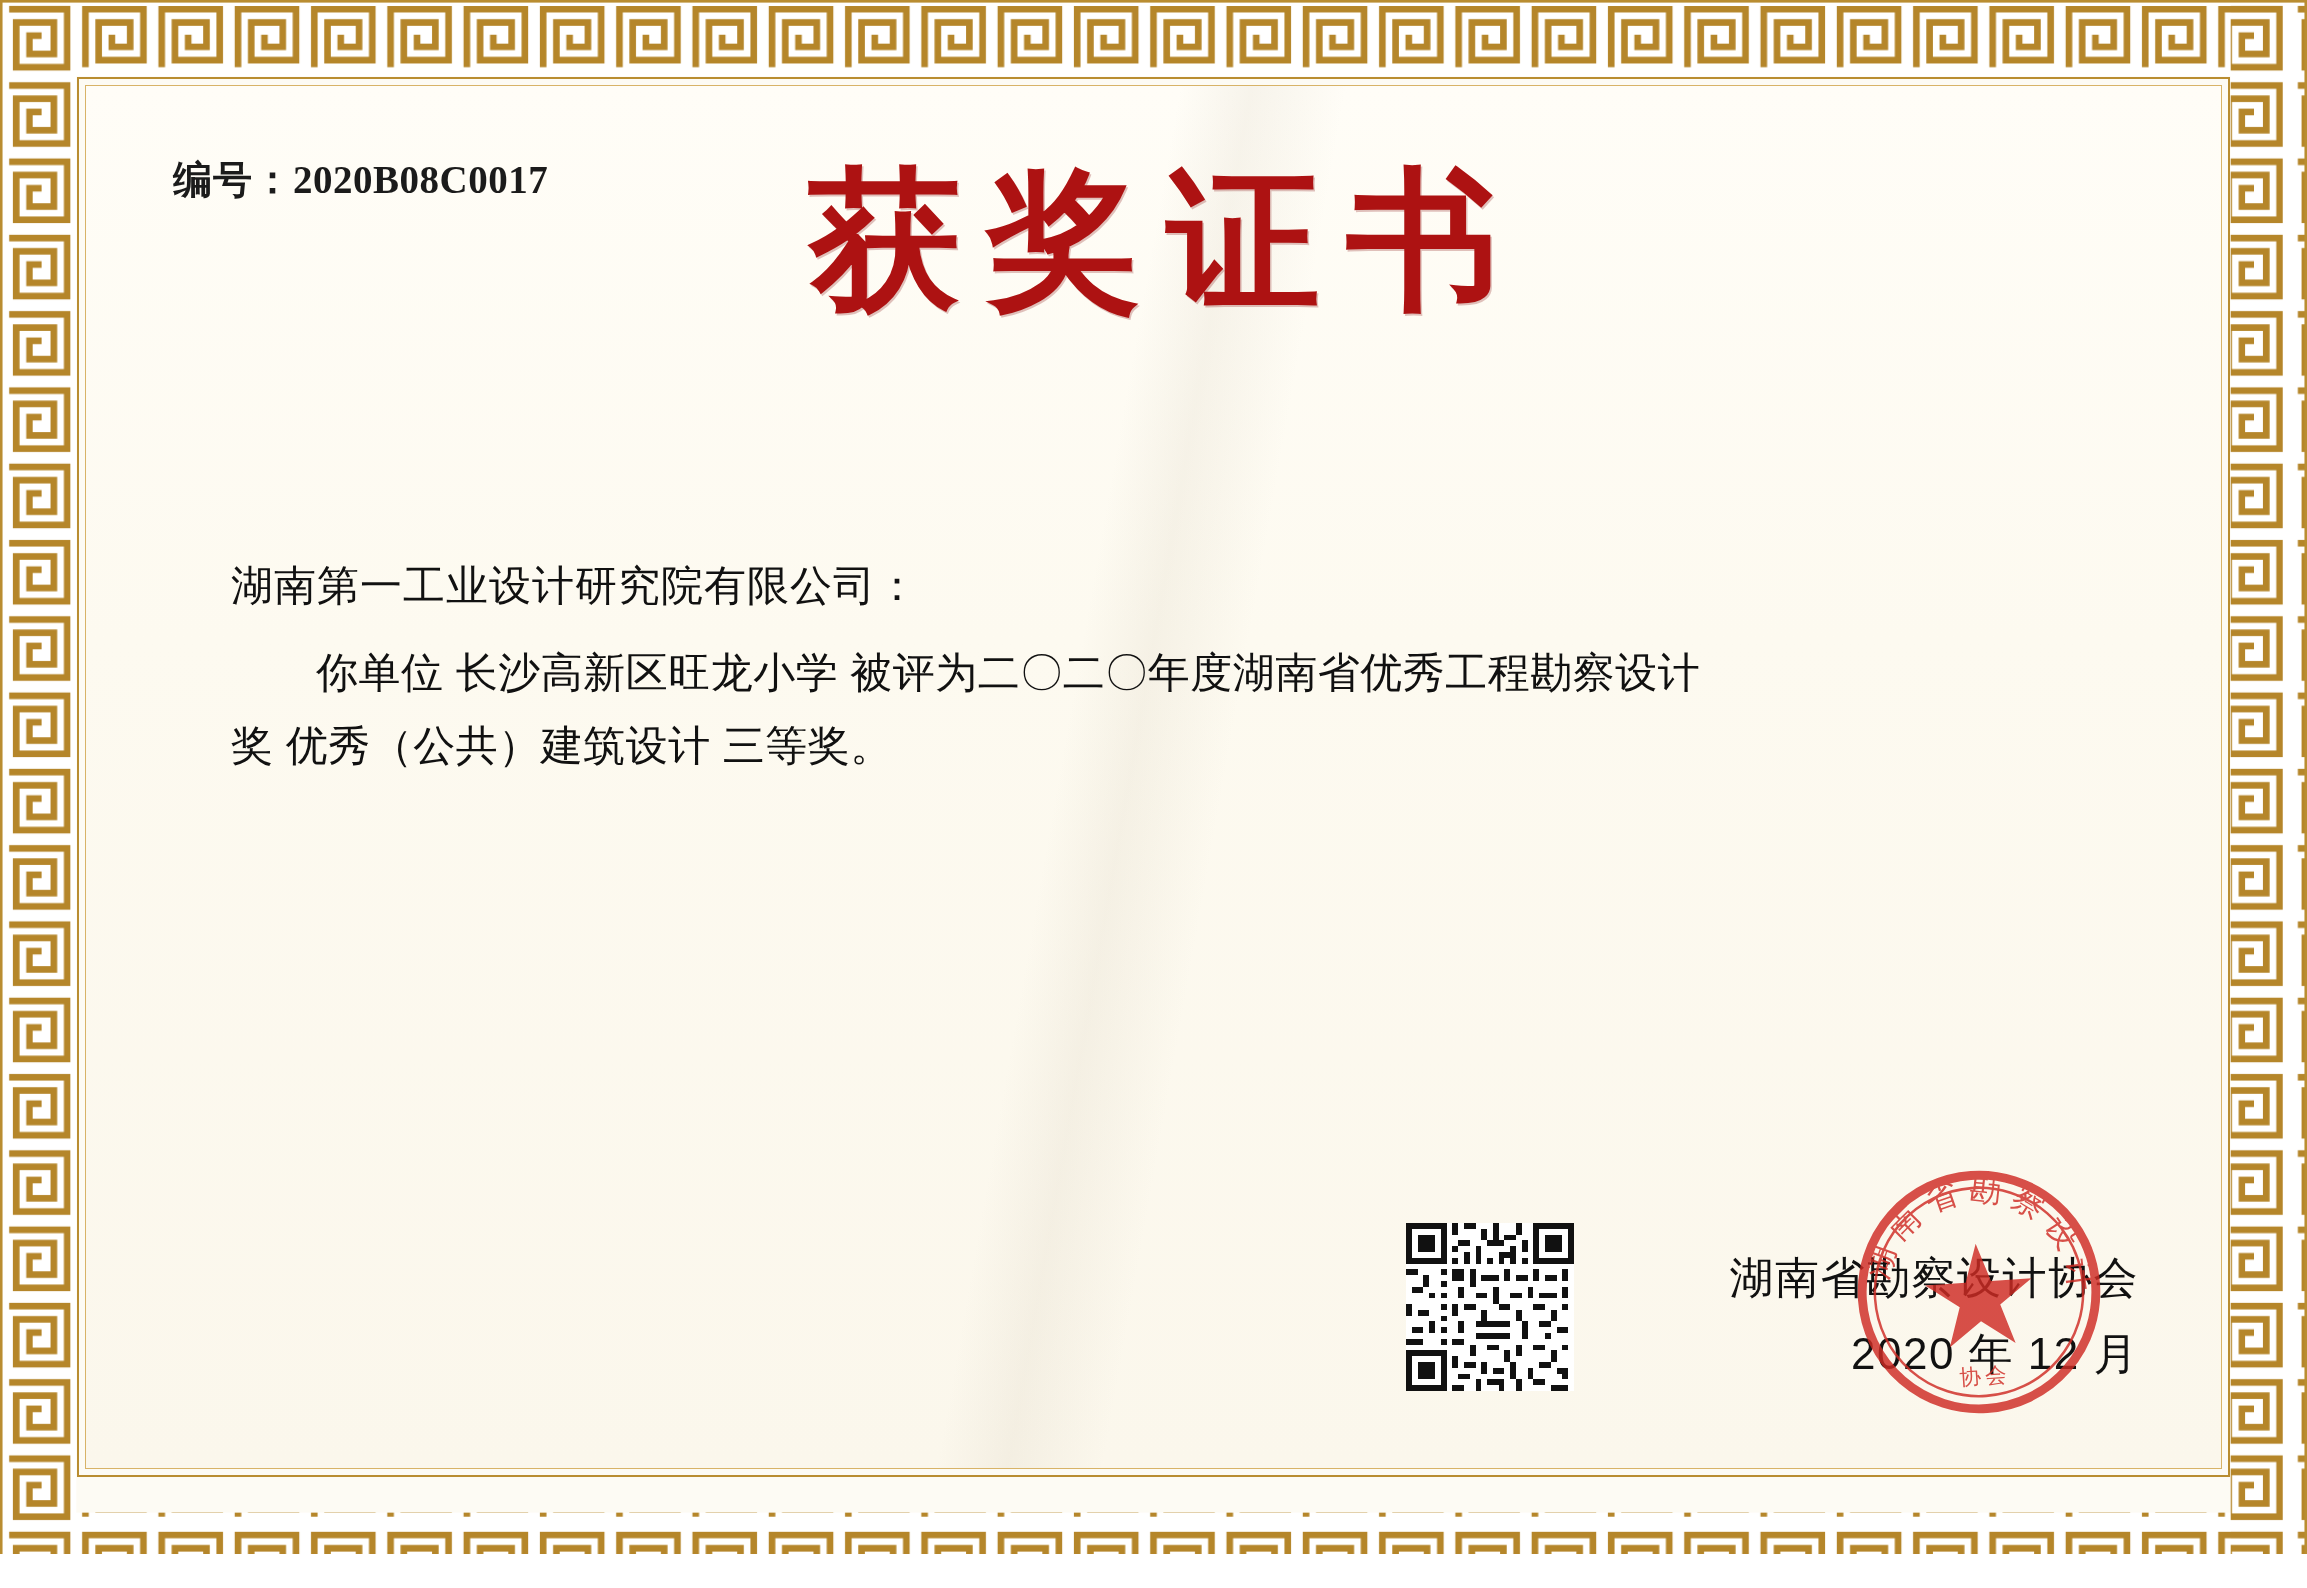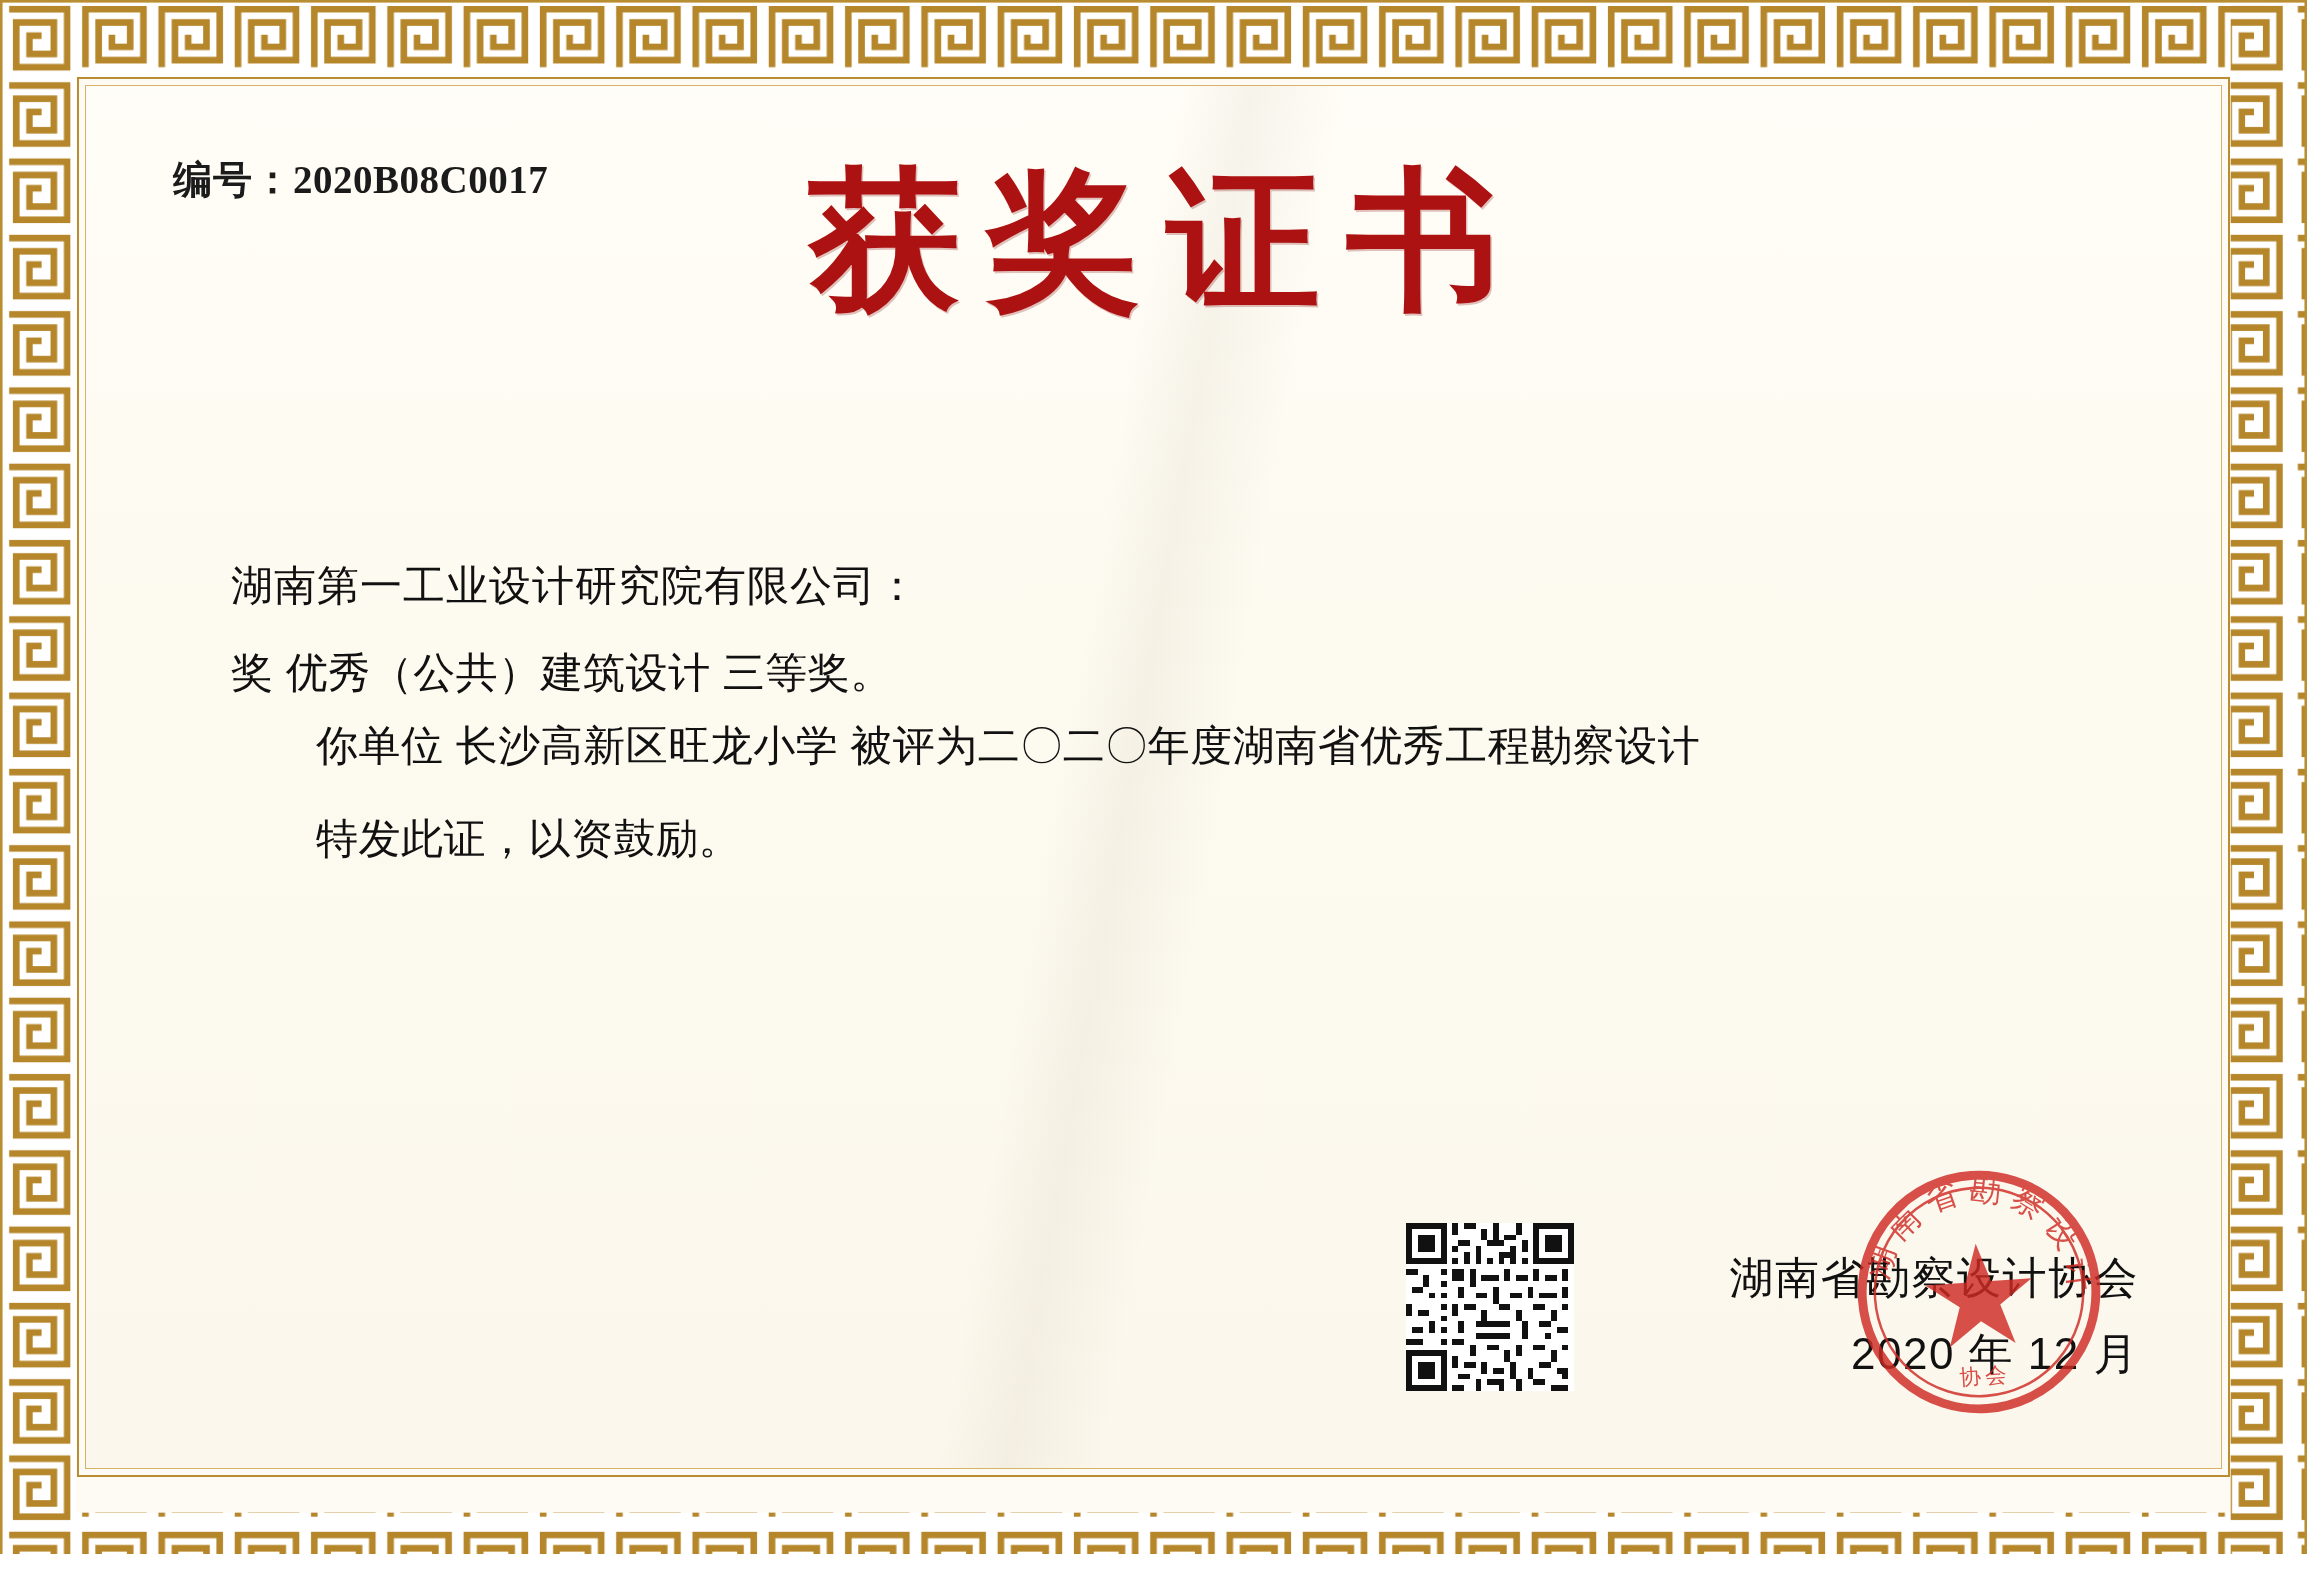--- a/index.html
+++ b/index.html
@@ -188,23 +188,22 @@
   </div>
 
   <div class="serial">
     <span>编号：</span><span class="serial-num">2020B08C0017</span>
   </div>
 
   <div class="main-title">获奖证书</div>
 
   <div class="body-block">
     <p class="recipient">湖南第一工业设计研究院有限公司：</p>
+    <p class="para">你单位  长沙高新区旺龙小学  被评为二〇二〇年度湖南省优秀工程勘察设计</p>
     <p class="para para2">奖 优秀（公共）建筑设计 三等奖。</p>
-    <p class="para">你单位  长沙高新区旺龙小学  被评为二〇二〇年度湖南省优秀工程勘察设计</p>
-    <p class="para para3">特发此证，以资鼓励。</p>
   </div>
 
   <div class="qr">
     <svg class="qr-canvas" viewBox="0 0 29 29" shape-rendering="crispEdges">
       <rect width="29" height="29" fill="#ffffff"></rect>
       <g fill="#111111">
 
         <rect x="0" y="0" width="7" height="1"></rect>
           <rect x="0" y="6" width="7" height="1"></rect>
         <rect x="0" y="0" width="1" height="7"></rect>

